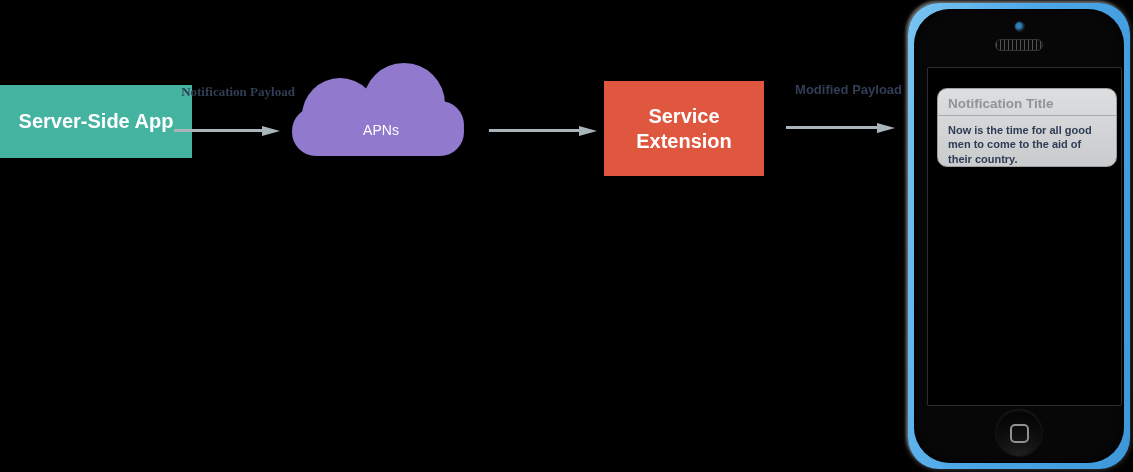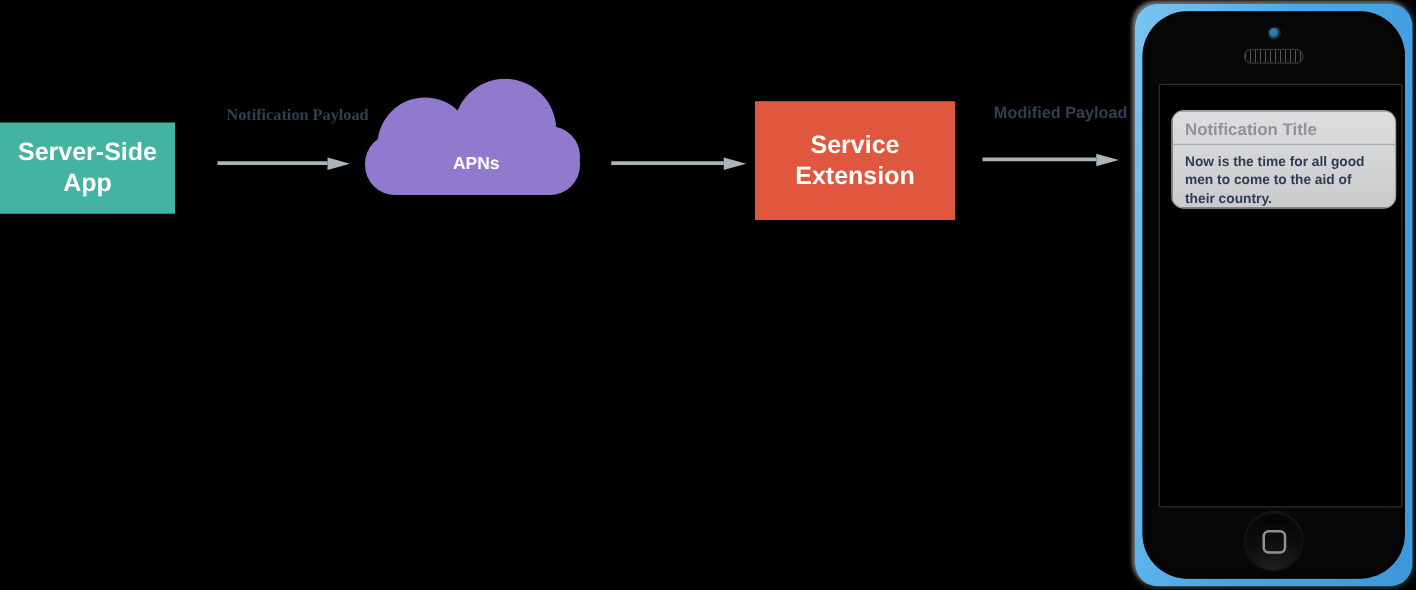--- a/index.html
+++ b/index.html
@@ -17,30 +17,30 @@
     position: absolute;
     display: flex;
     align-items: center;
     justify-content: center;
     text-align: center;
     color: #fff;
     font-weight: bold;
     font-size: 20px;
     line-height: 1.25;
   }
-  .node-server { left: 0; top: 98px; width: 140px; height: 73px; }
+  .node-server { left: 0; top: 85px; width: 192px; height: 73px; }
   .node-service { left: 604px; top: 81px; width: 160px; height: 95px; }
   .node span { display: block; padding: 0 14px; }
 
   
   .cloud { position: absolute; left: 288px; top: 63px; width: 186px; height: 93px; }
   .cloud svg { position: absolute; left: 0; top: 0; }
   .cloud-label {
     position: absolute; left: 0; right: 0; top: 59px;
-    text-align: center; color: #fff; font-weight: bold; font-size: 14px;
+    text-align: center; color: #fff; font-weight: normal; font-size: 14px;
   }
 
   
   .arrow { position: absolute; height: 3px; }
   .arrow .line { position: absolute; left: 0; top: 0; height: 3px; width: 100%; }
   .arrow .head {
     position: absolute; right: -18px; top: 50%; transform: translateY(-50%);
     width: 0; height: 0;
     border-top: 5px solid transparent;
     border-bottom: 5px solid transparent;
@@ -54,21 +54,21 @@
     position: absolute; text-align: center;
     font-weight: bold; font-size: 13px; line-height: 1.18;
     width: 126px;
   }
   .arrow-label-1 { left: 175px; top: 84px; font-family: Liberation Serif, serif; }
   .arrow-label-2 { left: 776px; top: 82px; text-align: right; }
 
   
   .phone {
     position: absolute; left: 908px; top: 3px; width: 222px; height: 466px;
-    border-radius: 18px;
+    border-radius: 31px;
     background: linear-gradient(100deg, #79c4f2 0%, #4ba6e6 45%, #3e97d9 100%);
     box-shadow: 0 0 6px rgba(255,255,255,0.28), -2px -2px 3px rgba(255,255,255,0.35);
   }
   .phone-body {
     position: absolute; inset: 6px; border-radius: 36px;
     background: #070707;
     box-shadow: inset 0 0 10px #000;
   }
   .camera {
     position: absolute; left: 50%; top: 12px; width: 9px; height: 9px;

